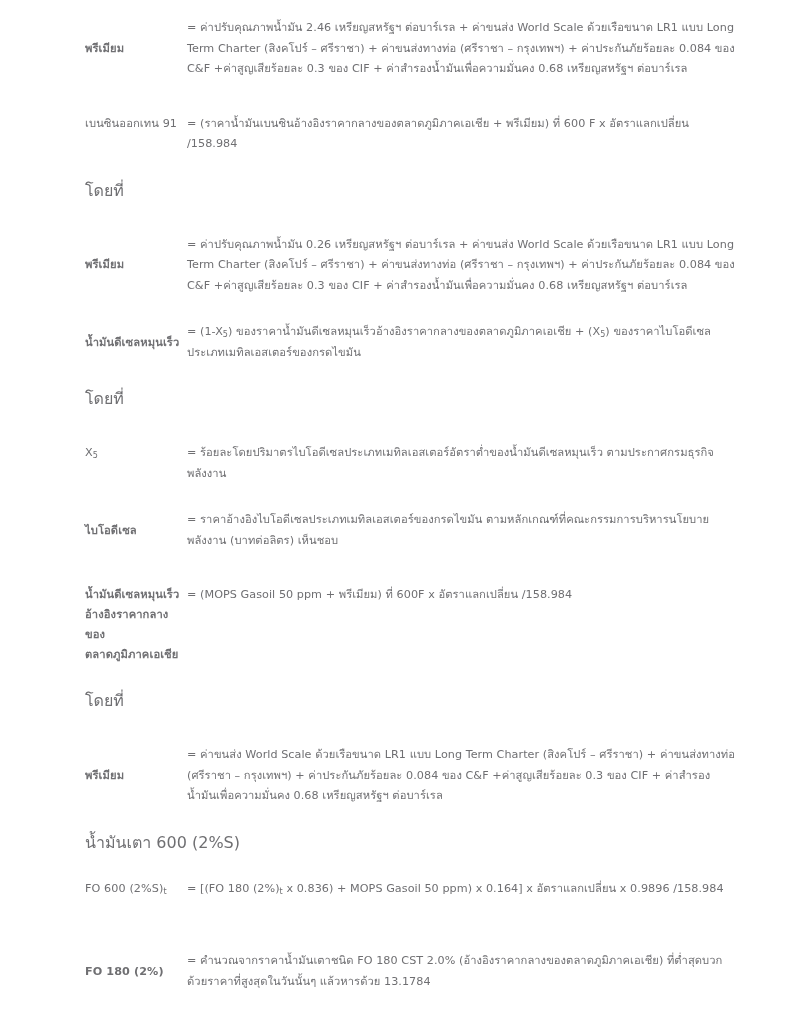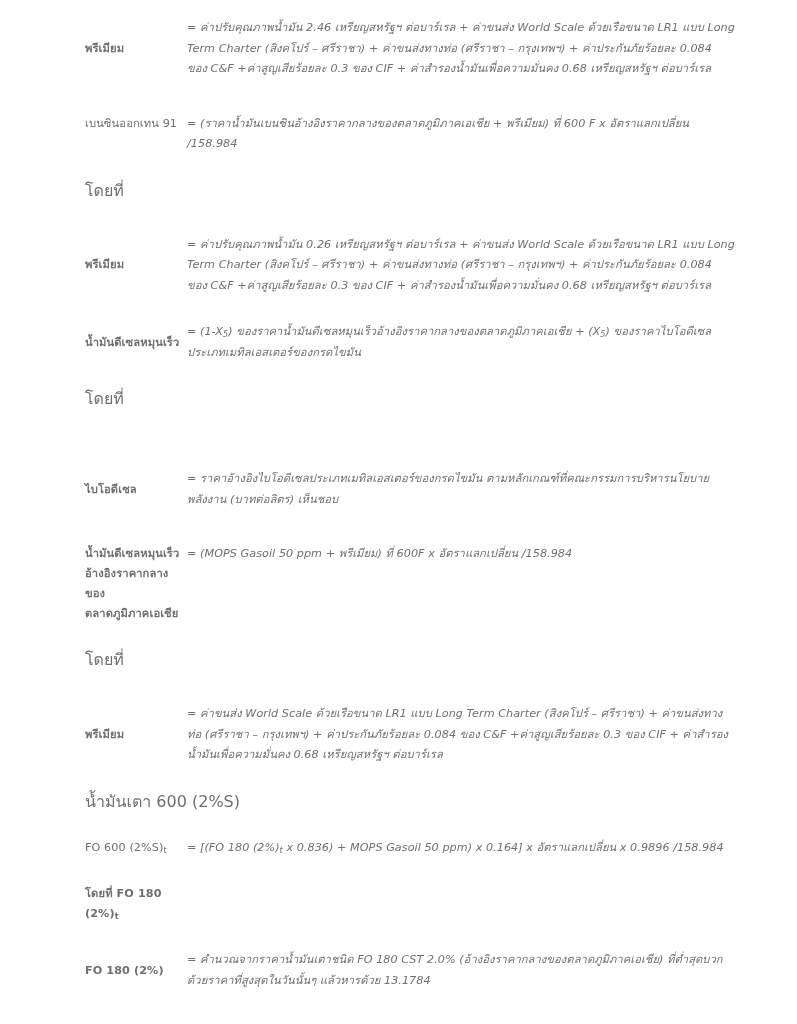--- a/index.html
+++ b/index.html
@@ -43,21 +43,20 @@
     letter-spacing: 0.1px;
     padding-right: 2px;
   }
   .def {
     flex: 1 1 auto;
     font-size: 11.2px;
     line-height: 20.5px;
     color: #6f6f72;
     letter-spacing: 0.05px;
     text-align: left;
-    font-style: italic;
   }
   .entry.align-center .term {
     align-self: center;
     font-weight: bold;
   }
   .standalone {
     font-size: 16px;
     line-height: 20px;
     color: #6f6f72;
   }
@@ -104,20 +103,24 @@
       <div class="term">น้ำมันดีเซลหมุนเร็ว</div>
       <div class="def">= (1-X<sub>5</sub>) ของราคาน้ำมันดีเซลหมุนเร็วอ้างอิงราคากลางของตลาดภูมิภาคเอเชีย + (X<sub>5</sub>) ของราคาไบโอดีเซลประเภทเมทิลเอสเตอร์ของกรดไขมัน</div>
     </div>
 
     <div class="spacer-md"></div>
 
     <div class="standalone">โดยที่</div>
 
     <div class="spacer-lg"></div>
 
+    <div class="entry">
+      <div class="term">X<sub>5</sub></div>
+      <div class="def">= ร้อยละโดยปริมาตรไบโอดีเซลประเภทเมทิลเอสเตอร์อัตราต่ำของน้ำมันดีเซลหมุนเร็ว ตามประกาศกรมธุรกิจพลังงาน</div>
+    </div>
 
     <div class="spacer-md"></div>
 
     <div class="entry align-center">
       <div class="term">ไบโอดีเซล</div>
       <div class="def">= ราคาอ้างอิงไบโอดีเซลประเภทเมทิลเอสเตอร์ของกรดไขมัน ตามหลักเกณฑ์ที่คณะกรรมการบริหารนโยบายพลังงาน (บาทต่อลิตร) เห็นชอบ</div>
     </div>
 
     <div class="spacer-lg"></div>
 
@@ -146,21 +149,20 @@
     <div class="spacer-md"></div>
 
     <div class="entry">
       <div class="term">FO 600 (2%S)<sub>t</sub></div>
       <div class="def">= [(FO 180 (2%)<sub>t</sub> x 0.836) + MOPS Gasoil 50 ppm) x 0.164] x อัตราแลกเปลี่ยน x 0.9896 /158.984</div>
     </div>
 
     <div class="spacer-md"></div>
 
     <div class="entry align-center">
-      <div class="term">โดยที่ FO 180 (2%)<sub>t</sub></div>
     </div>
 
     <div class="spacer-md"></div>
 
     <div class="entry align-center">
       <div class="term">FO 180 (2%)</div>
       <div class="def">= คำนวณจากราคาน้ำมันเตาชนิด FO 180 CST 2.0% (อ้างอิงราคากลางของตลาดภูมิภาคเอเชีย) ที่ต่ำสุดบวกด้วยราคาที่สูงสุดในวันนั้นๆ แล้วหารด้วย 13.1784</div>
     </div>
 
   </div>

